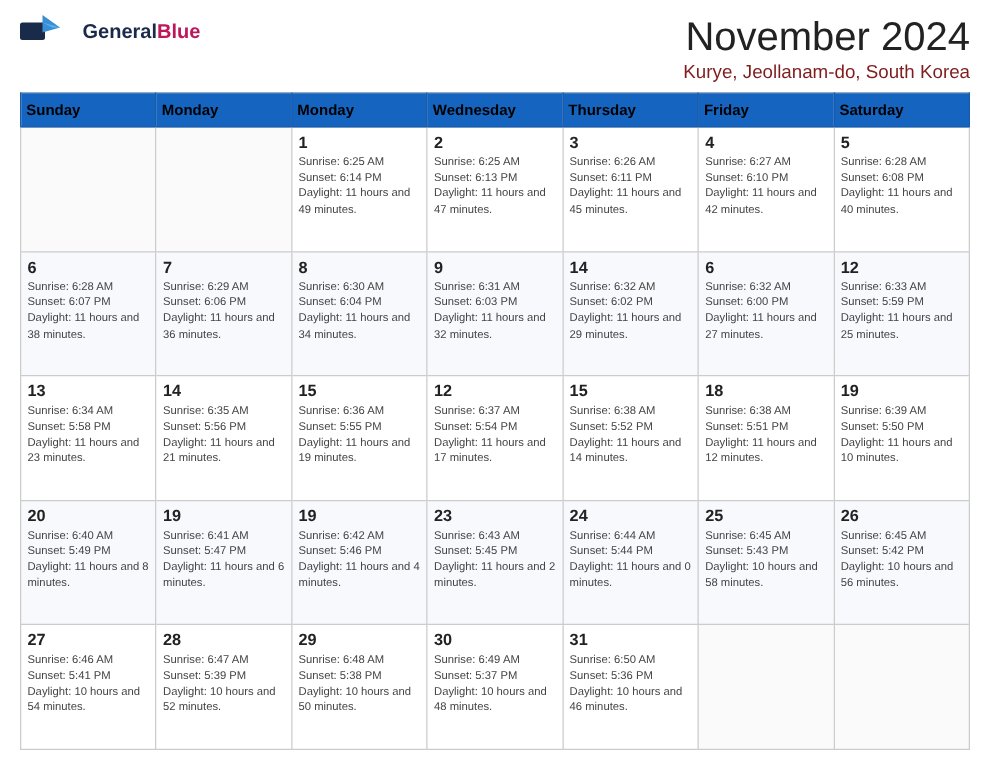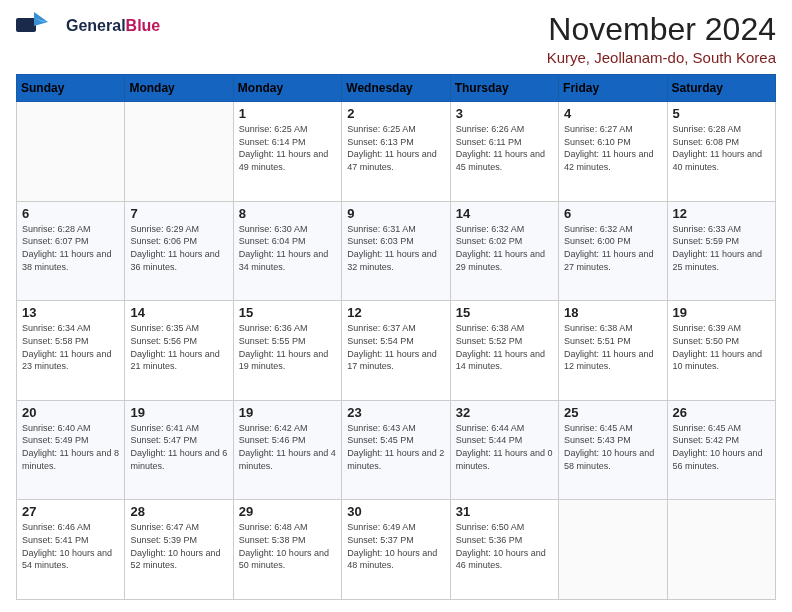--- a/index.html
+++ b/index.html
@@ -226,21 +226,21 @@
           </td>
           <td>
             <span class="day-number">19</span>
             <div class="cell-info">Sunrise: 6:42 AM<br>Sunset: 5:46 PM<br>Daylight: 11 hours and 4 minutes.</div>
           </td>
           <td>
             <span class="day-number">23</span>
             <div class="cell-info">Sunrise: 6:43 AM<br>Sunset: 5:45 PM<br>Daylight: 11 hours and 2 minutes.</div>
           </td>
           <td>
-            <span class="day-number">32</span>
+            <span class="day-number">24</span>
             <div class="cell-info">Sunrise: 6:44 AM<br>Sunset: 5:44 PM<br>Daylight: 11 hours and 0 minutes.</div>
           </td>
           <td>
             <span class="day-number">25</span>
             <div class="cell-info">Sunrise: 6:45 AM<br>Sunset: 5:43 PM<br>Daylight: 10 hours and 58 minutes.</div>
           </td>
           <td>
             <span class="day-number">26</span>
             <div class="cell-info">Sunrise: 6:45 AM<br>Sunset: 5:42 PM<br>Daylight: 10 hours and 56 minutes.</div>
           </td>

